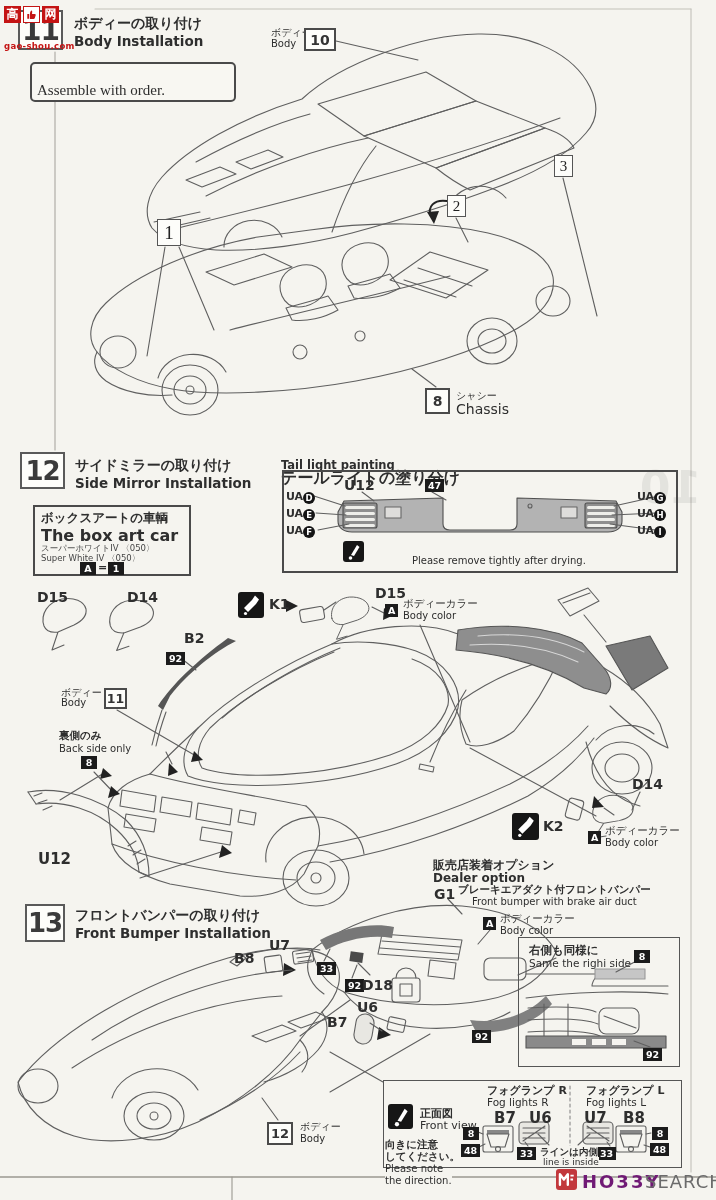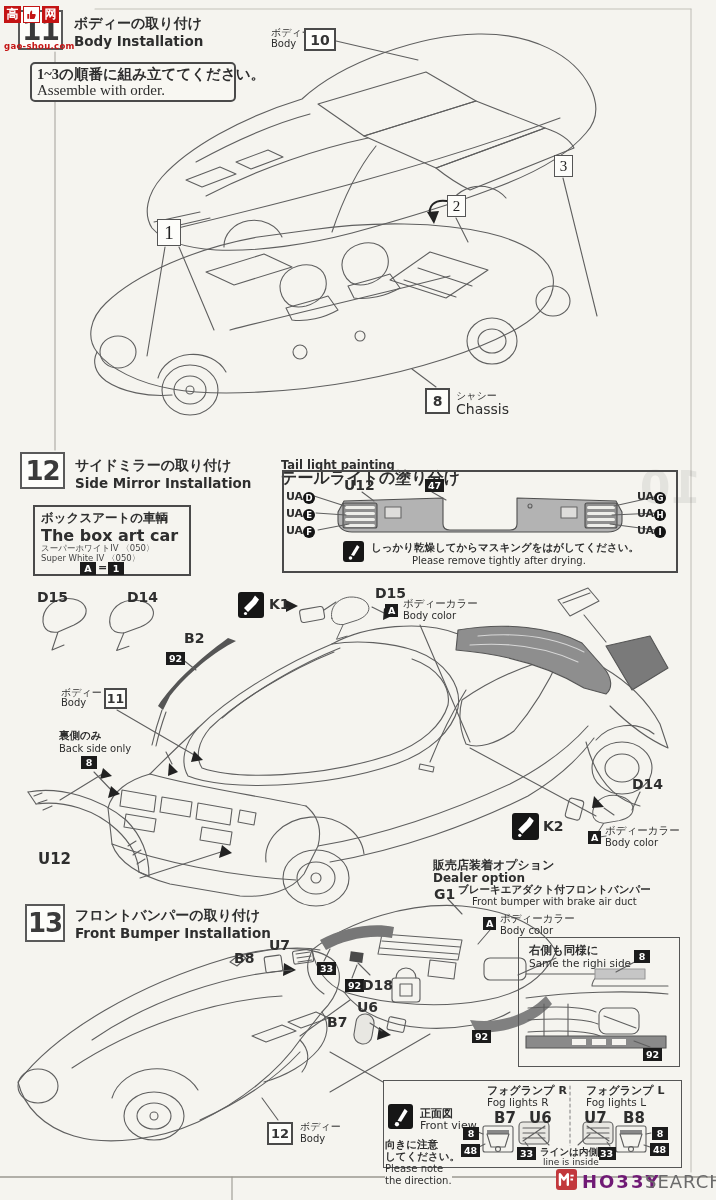--- a/index.html
+++ b/index.html
@@ -284,21 +284,20 @@
   <div class="a" style="left:4px;top:6px;z-index:6;">
     <span class="wm-tile">高</span><span class="wm-tile" style="background:#fff;border:1.5px solid #c41414;box-sizing:border-box;">
         <svg width="13" height="13" viewBox="0 0 17 17">
           <path fill="#c41414" d="M3,8 h2.5 v6 h-2.5 z M6.5,8 c0,-3 1.5,-5 2.5,-4.5 c0.8,0.5 0.3,2.5 0.2,4.5 h3.8 c1,0 1.2,1 0.9,1.8 l-1.2,3.6 c-0.2,0.7 -0.8,1.1 -1.5,1.1 h-4.7 z"></path>
         </svg>
       </span><span class="wm-tile">网</span>
     <div class="b" style="color:#c41414;font-size:8.5px;margin-top:16px;letter-spacing:0.3px;">gao-shou.com</div>
   </div>
 
   <div class="frame" style="left:30px;top:62px;width:206px;height:40px;border-radius:5px;background:#f8f7f2;"></div>
-  <div class="a b serif" style="left:37px;top:65px;font-size:14.5px;z-index:2;">1~3の順番に組み立ててください。</div>
   <div class="a serif" style="left:37px;top:82px;font-size:15px;z-index:2;">Assemble with order.</div>
 
   <div class="a" style="left:271px;top:26px;font-size:10px;">ボディー</div>
   <div class="a" style="left:271px;top:38px;font-size:10px;">Body</div>
   <div class="wbox" style="left:304px;top:28px;width:32px;height:23px;font-size:14px;">
       <span>10</span>
     </div>
 
   <div class="obox" style="left:157px;top:219px;width:24px;height:27px;font-size:19px;">
       <span>1</span>
@@ -343,21 +342,20 @@
   <div class="a b" style="left:286px;top:507px;font-size:11px;"><span>UA</span><span class="circ">E</span></div>
   <div class="a b" style="left:286px;top:524px;font-size:11px;"><span>UA</span><span class="circ">F</span></div>
   <div class="a b" style="left:637px;top:490px;font-size:11px;"><span>UA</span><span class="circ">G</span></div>
   <div class="a b" style="left:637px;top:507px;font-size:11px;"><span>UA</span><span class="circ">H</span></div>
   <div class="a b" style="left:637px;top:524px;font-size:11px;"><span>UA</span><span class="circ">I</span></div>
 
   <div class="icon-sq" style="left:343px;top:541px;width:21px;height:21px;"><svg width="21" height="21" viewBox="0 0 21 21">
         <path fill="#fff" d="M8,14 L14,4 L16.5,6 L11,15 Z"></path>
         <circle fill="#fff" cx="7.5" cy="17" r="1.8"></circle>
       </svg></div>
-  <div class="a b" style="left:371px;top:541px;font-size:10.5px;">しっかり乾燥してからマスキングをはがしてください。</div>
   <div class="a" style="left:371px;top:555px;font-size:10px;margin-left:41px;">Please remove tightly after drying.</div>
 
   <div class="a b" style="left:37px;top:589px;font-size:14px;">D15</div>
   <div class="a b" style="left:127px;top:589px;font-size:14px;">D14</div>
   <div class="icon-sq" style="left:238px;top:592px;width:26px;height:26px;"><svg width="26" height="26" viewBox="0 0 26 26">
         <path fill="#fff" d="M6,16 L14,8 L18,12 L10,20 Z M14,8 L17,3.5 L21,7.5 L18,12 Z"></path>
         <circle fill="#fff" cx="7.5" cy="21.5" r="1.6"></circle>
       </svg></div>
   <div class="a b" style="left:269px;top:596px;font-size:14px;">K1</div>
   <div class="a b" style="left:184px;top:630px;font-size:14px;">B2</div>

